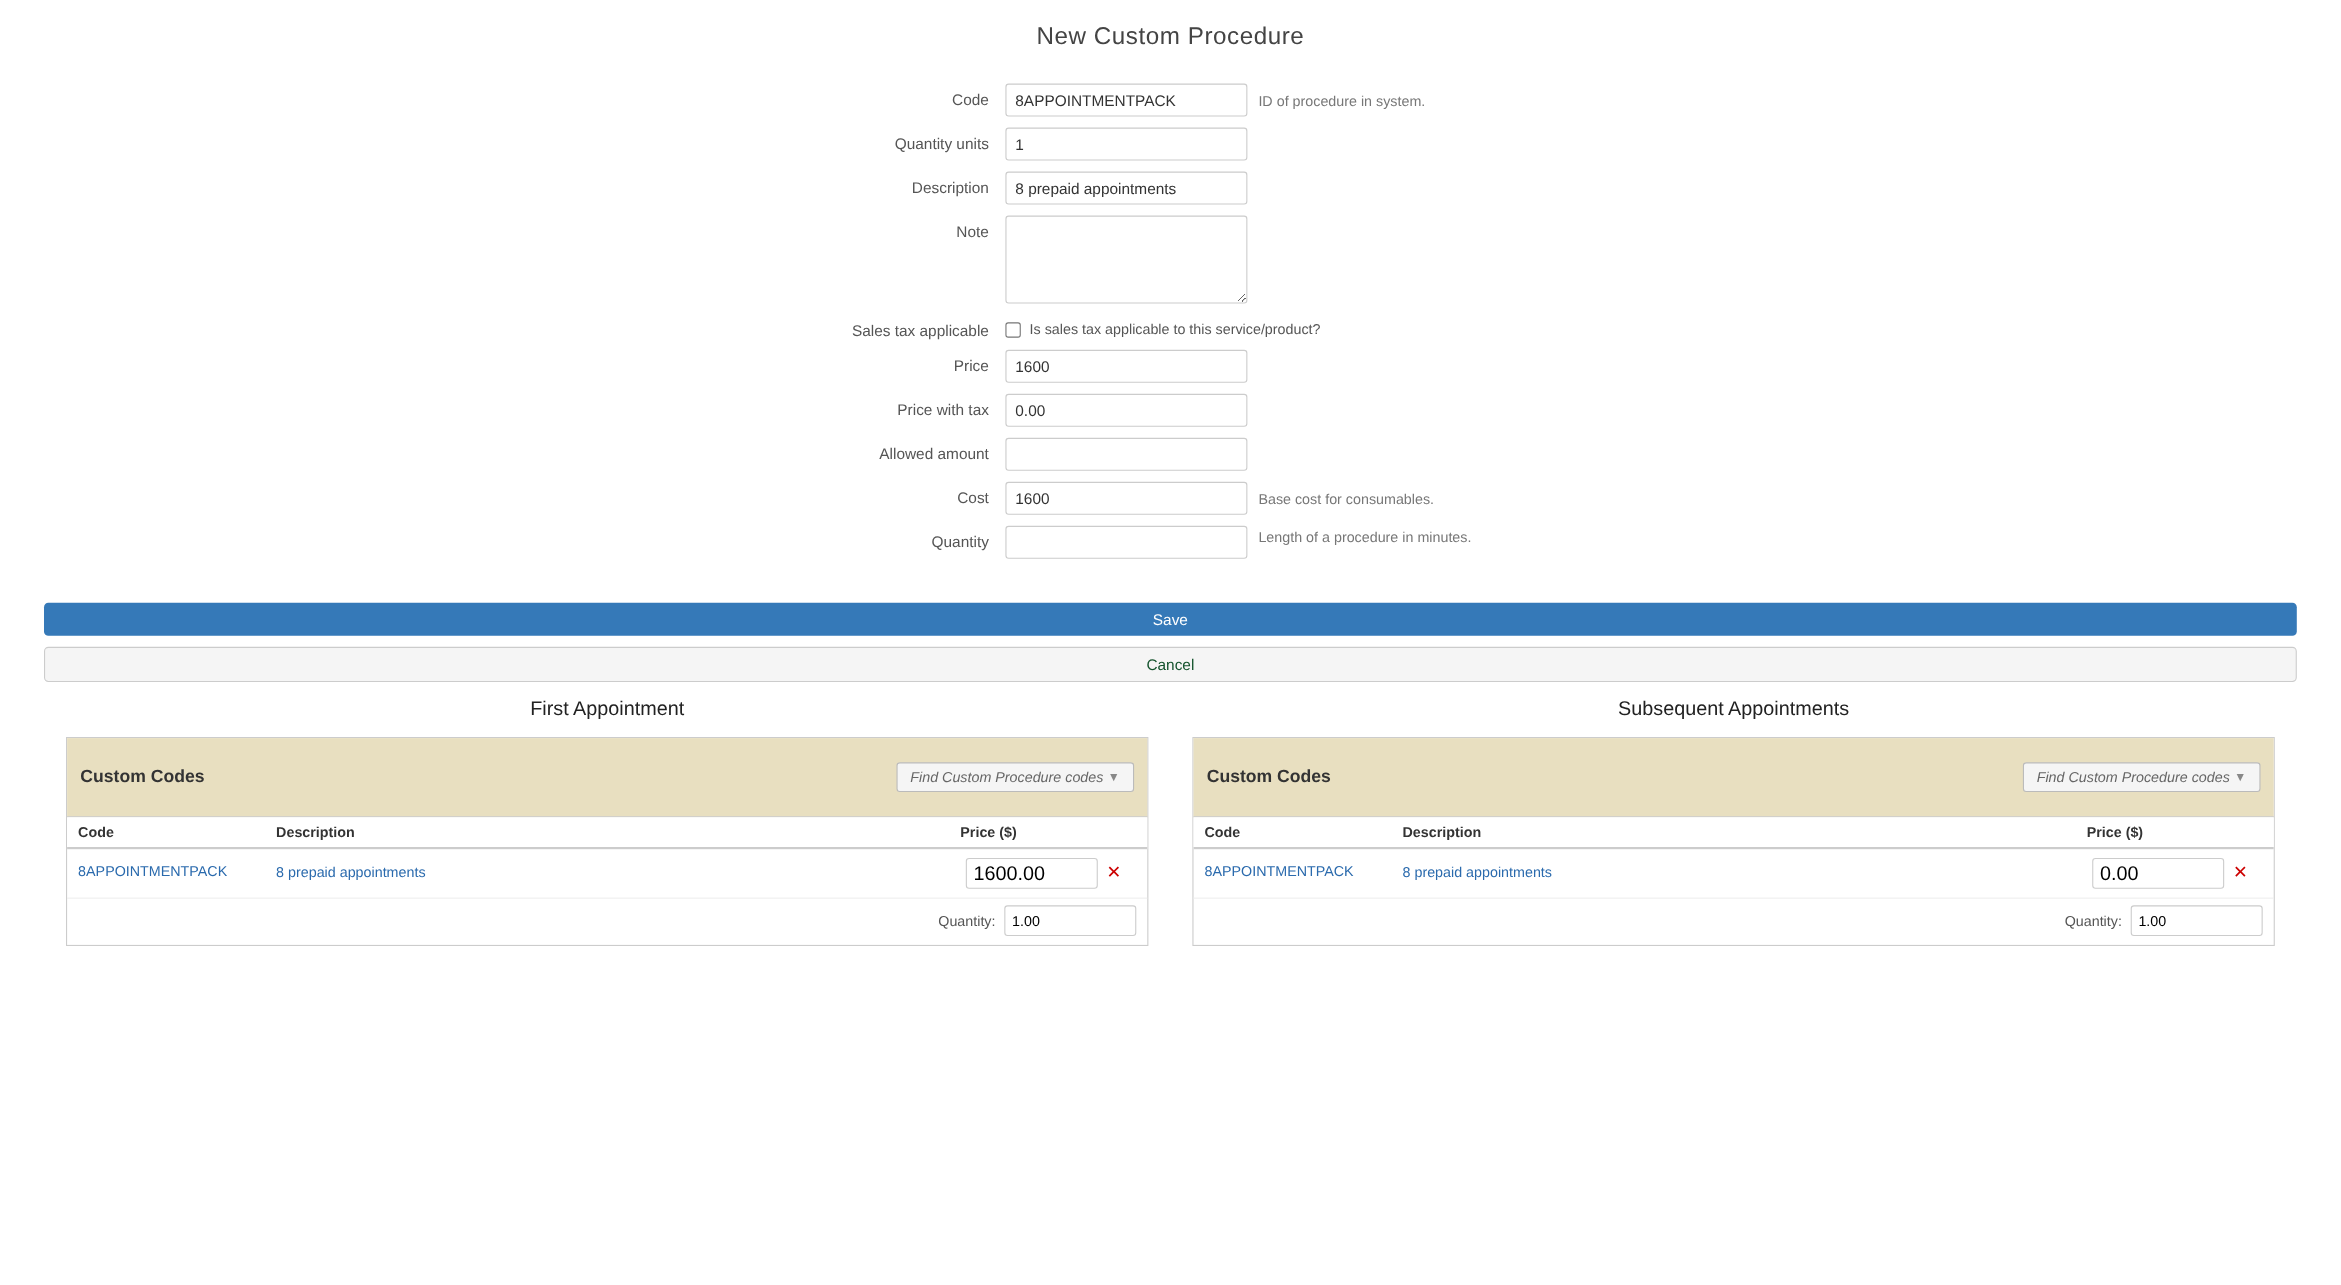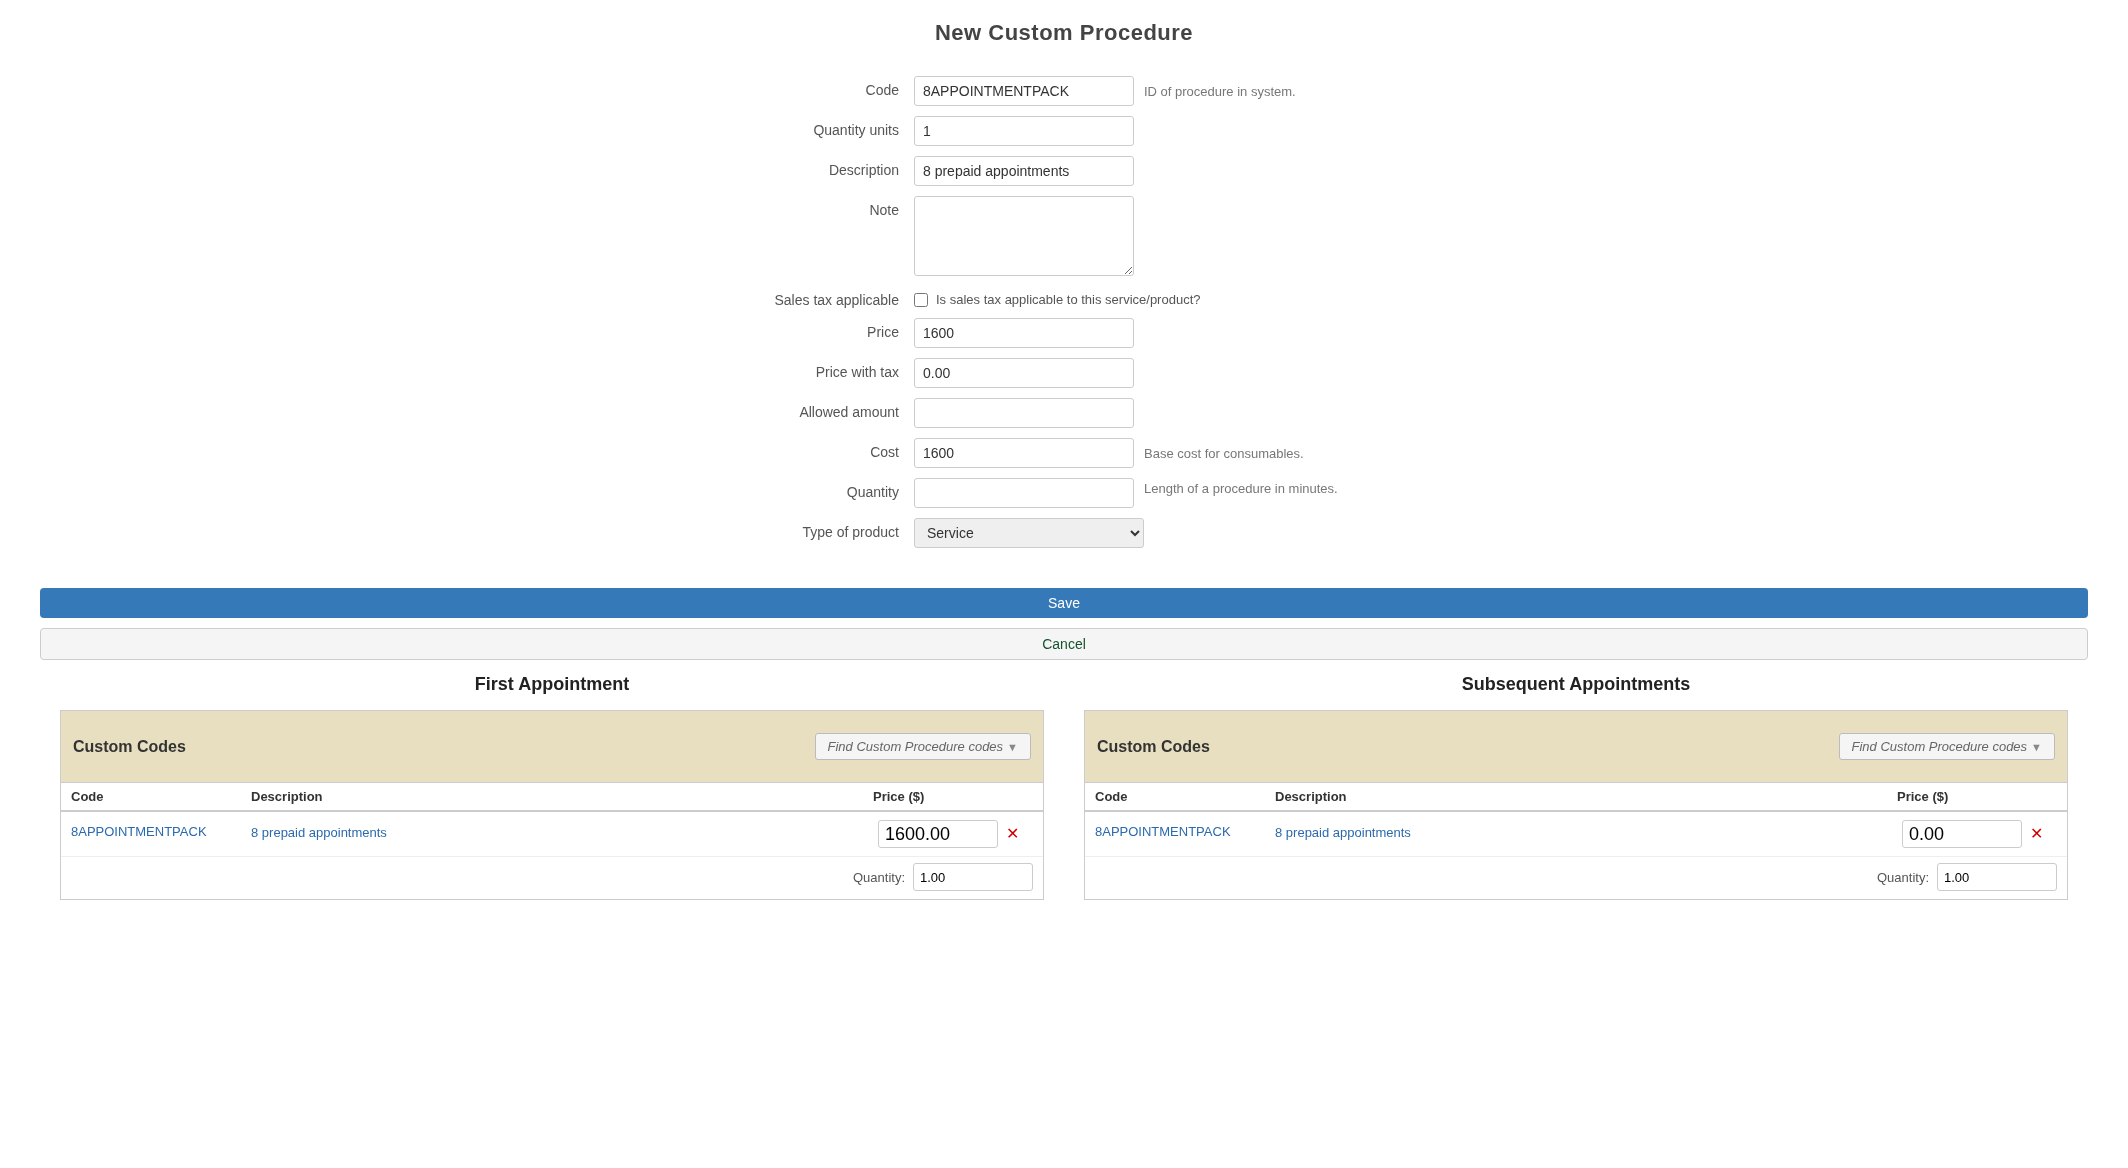--- a/index.html
+++ b/index.html
@@ -9,21 +9,21 @@
       background: #fff;
       color: #333;
     }
     .page-container {
       max-width: 2128px;
       padding: 20px 40px 40px;
     }
     .page-title {
       text-align: center;
       font-size: 22px;
-      font-weight: bold;
+      font-weight: normal;
       color: #444;
       margin-bottom: 30px;
       letter-spacing: 0.5px;
     }
     .form-section {
       display: flex;
       flex-direction: column;
       align-items: center;
       margin-bottom: 30px;
     }
@@ -115,21 +115,21 @@
     .bottom-section {
       display: flex;
       gap: 40px;
       padding: 0 20px;
     }
     .appointment-col {
       flex: 1;
     }
     .appointment-heading {
       font-size: 18px;
-      font-weight: bold;
+      font-weight: normal;
       text-align: center;
       margin-bottom: 15px;
       color: #222;
     }
     .custom-codes-table-wrap {
       border: 1px solid #ccc;
     }
     .custom-codes-header {
       background: #e8dfc0;
       display: flex;
@@ -315,30 +315,20 @@
     </div>
 
     <div class="form-row">
       <label class="form-label">Quantity</label>
       <div class="form-input-wrap" style="align-items: flex-start;">
         <input type="text" class="form-input" value="" style="">
         <span class="hint-text" style="margin-top: 3px;">Length of a procedure in minutes.</span>
       </div>
     </div>
 
-    <div class="form-row">
-      <label class="form-label">Type of product</label>
-      <div class="form-input-wrap">
-        <select class="form-input">
-          <option>Service</option>
-          <option>Product</option>
-          <option>Lab</option>
-        </select>
-      </div>
-    </div>
 
   </div>
 
   <div class="btn-row">
     <button class="btn-save">Save</button>
     <button class="btn-cancel">Cancel</button>
   </div>
 
   <div class="bottom-section">
 

